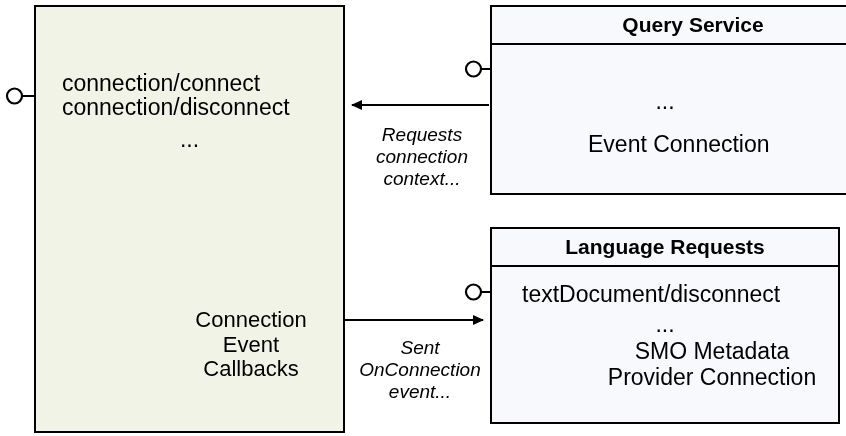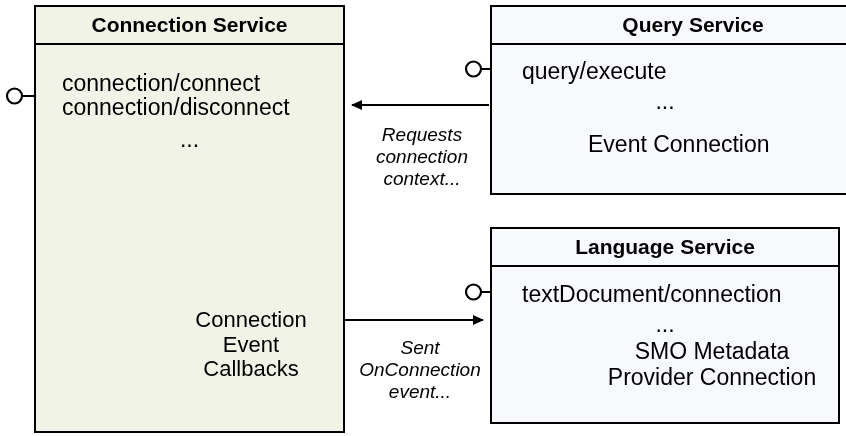--- a/index.html
+++ b/index.html
@@ -105,48 +105,46 @@
       <ellipse cx="562.5" cy="130" rx="13.5" ry="7"></ellipse>
     </g>
 
     <g fill="#ffffff" stroke="#6b6b6b" stroke-width="2.1" stroke-linejoin="round">
       <path d="M546,348 v29 a13.5,7 0 0 0 27,0 v-29 z"></path>
       <ellipse cx="559.5" cy="348" rx="13.5" ry="7"></ellipse>
     </g>
   </svg>
 
   <div class="box green" style="left:34px;top:5px;width:311px;height:428px;">
-    <div class="box-header" style="height:38px;font-size:21px;">Connection Service</div>
     <div class="box-body" style="top:38px;bottom:0;"></div>
   </div>
 
   <div class="op" style="left:62px;top:70px;font-size:23px;">connection/connect</div>
   <div class="op" style="left:62px;top:94px;font-size:23px;">connection/disconnect</div>
   <div class="dots" style="left:34px;top:126px;width:311px;font-size:23px;">...</div>
 
 
   <div class="caption" style="left:186px;top:308px;width:130px;font-size:22px;">Connection
 Event
 Callbacks</div>
 
   <div class="box blue" style="left:490px;top:5px;width:406px;height:190px;">
     <div class="box-header" style="height:38px;font-size:21px;">Query Service</div>
     <div class="box-body" style="top:38px;bottom:0;"></div>
   </div>
 
-  <div class="op" style="left:522px;top:58px;font-size:23px;">query/execute</div>
   <div class="dots" style="left:490px;top:88px;width:350px;font-size:23px;">...</div>
   <div class="store-label" style="left:588px;top:131px;font-size:23px;">Event Connection</div>
 
   <div class="box blue" style="left:490px;top:227px;width:350px;height:197px;">
-    <div class="box-header" style="height:38px;font-size:21px;">Language Service</div>
+    <div class="box-header" style="height:38px;font-size:21px;">Language Requests</div>
     <div class="box-body" style="top:38px;bottom:0;"></div>
   </div>
 
-  <div class="op" style="left:522px;top:281px;font-size:23px;">textDocument/connection</div>
+  <div class="op" style="left:522px;top:281px;font-size:23px;">textDocument/disconnect</div>
   <div class="dots" style="left:490px;top:311px;width:350px;font-size:23px;">...</div>
   <div class="caption" style="left:584px;top:339px;width:256px;font-size:23px;text-align:center;">SMO Metadata
 Provider Connection</div>
 
   <div class="edge-label" style="left:358px;top:124px;width:128px;font-size:19px;">Requests
 connection
 context...</div>
 
   <div class="edge-label" style="left:354px;top:337px;width:132px;font-size:19px;">Sent
 OnConnection

